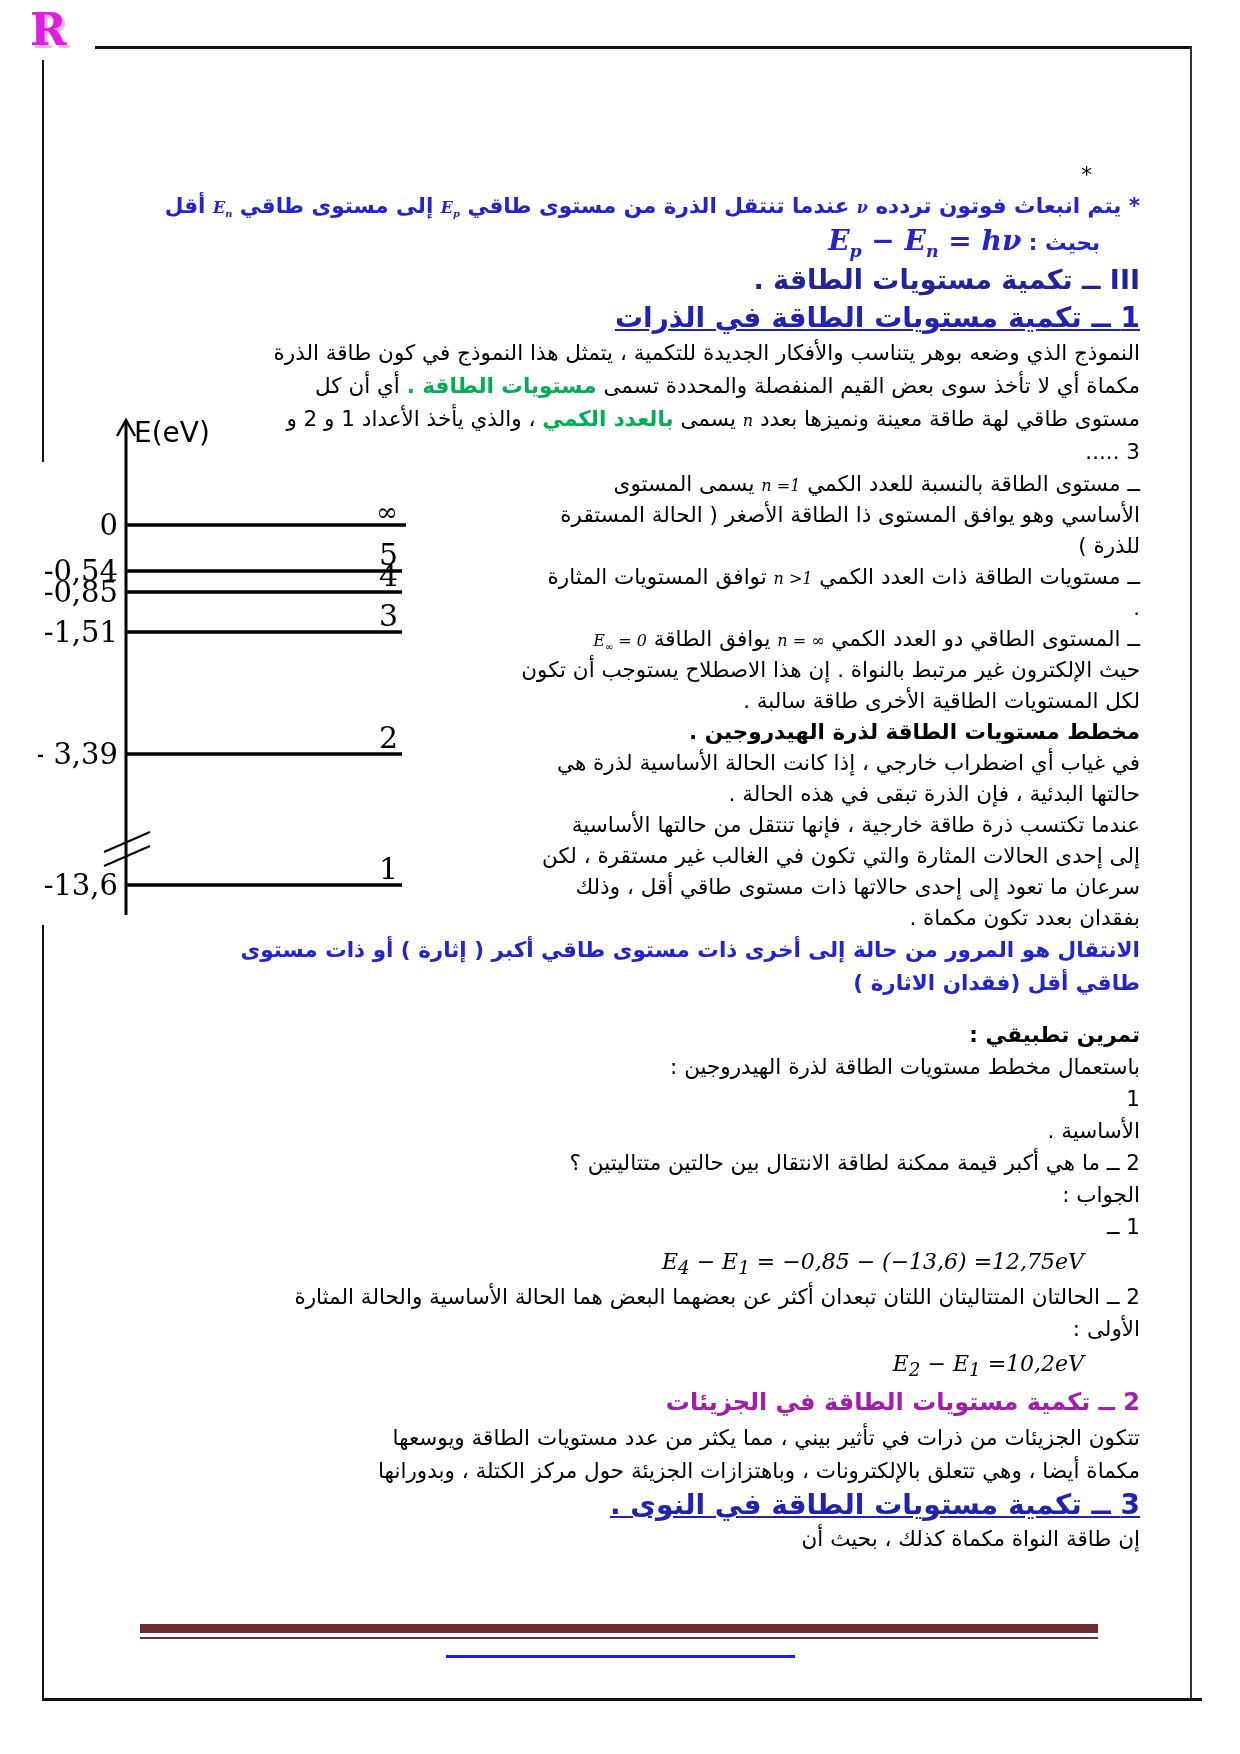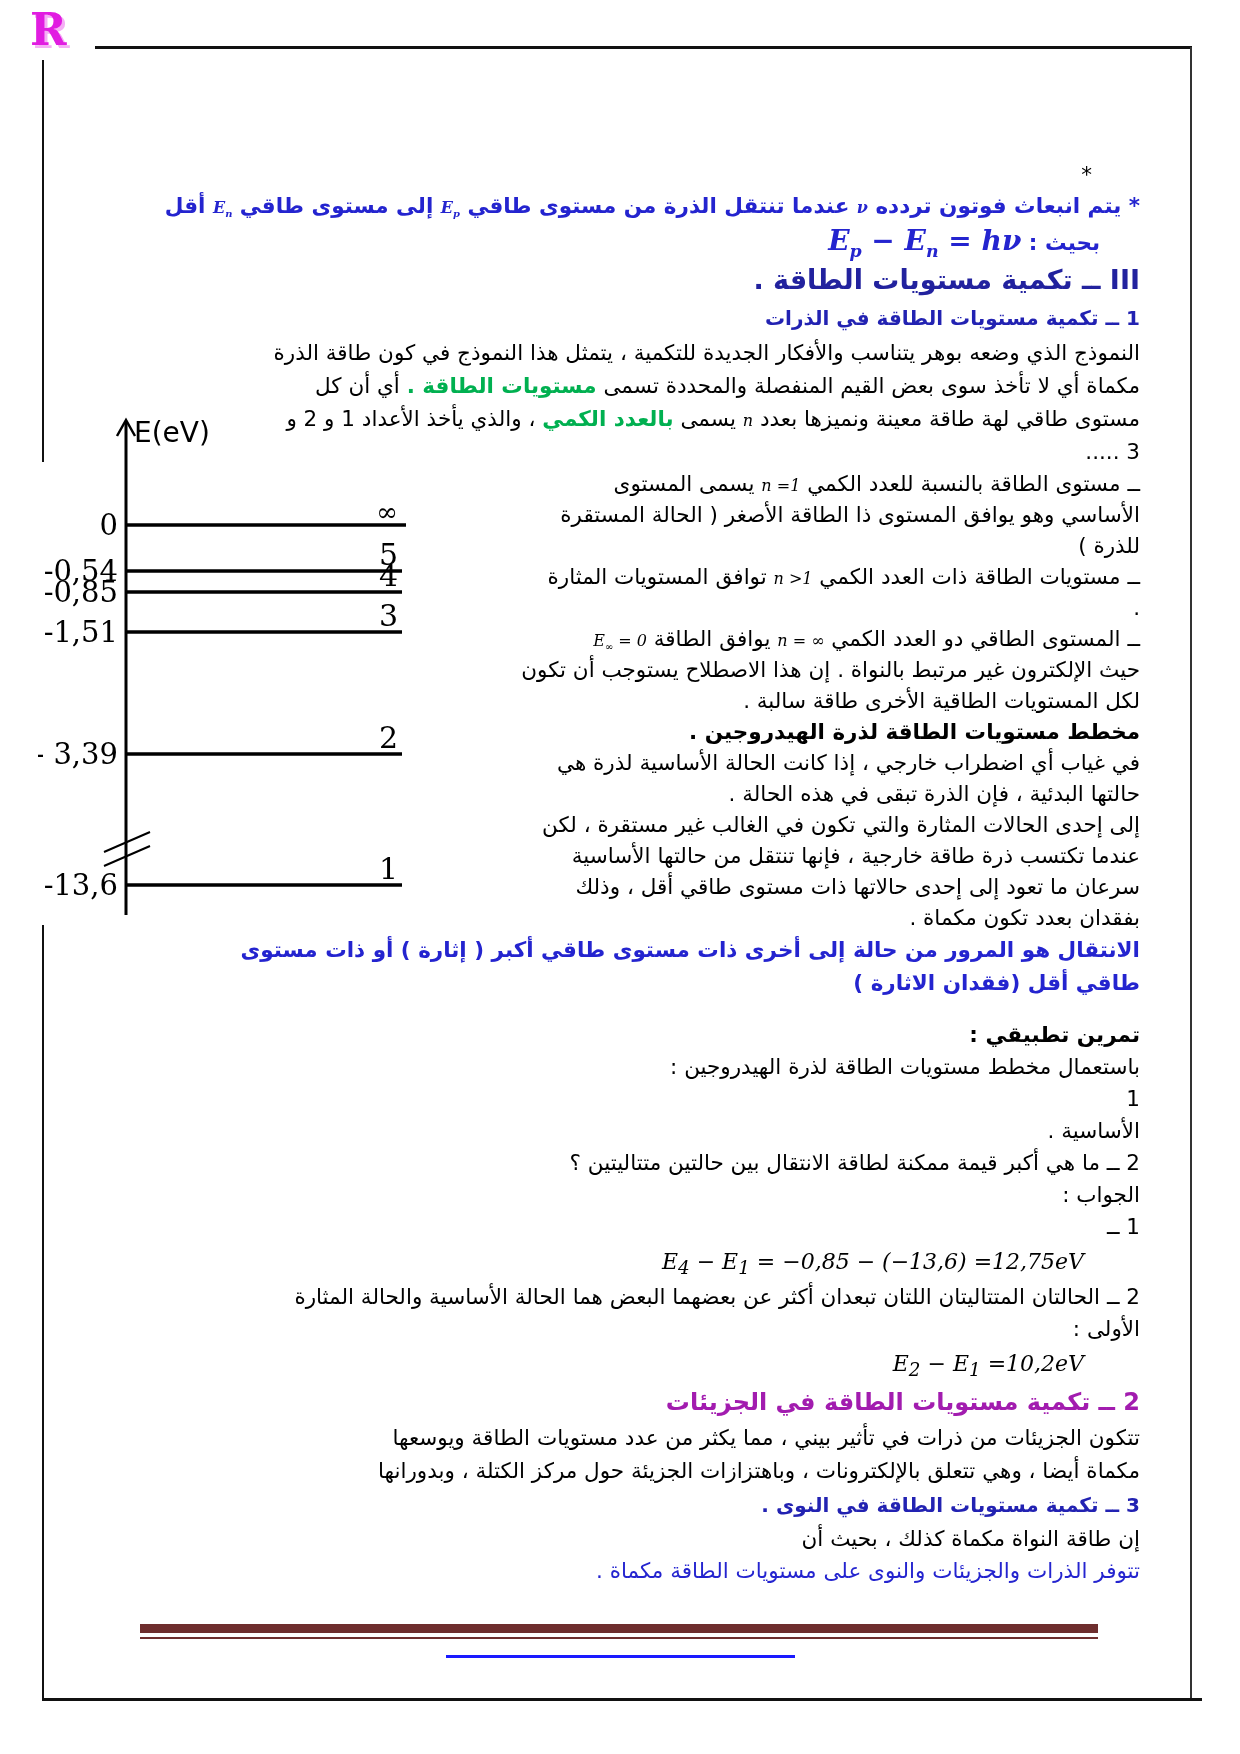--- a/index.html
+++ b/index.html
@@ -17,21 +17,21 @@
            font-size:21.5px;line-height:32px;}
   .line{height:33px;line-height:33px;white-space:nowrap;}
   .h30{height:30px;line-height:30px;}
   .h32{height:32px;line-height:32px;}
   .h38{height:38px;line-height:38px;}
   .blue{color:#2424cf;font-weight:bold;}
   .bluetxt{color:#2424cf;}
   .green{color:#00b050;font-weight:bold;}
   .bold{font-weight:bold;}
   .navy-h{color:#22229e;font-weight:bold;font-size:27px;height:40px;line-height:40px;}
-  .blue-h{color:#2222b2;font-weight:bold;font-size:20px;height:36px;line-height:36px;}
+  .blue-h{color:#2222b2;font-weight:bold;font-size:28px;height:36px;line-height:36px;text-decoration:underline;}
   .blue-h2{color:#a21caf;font-weight:bold;font-size:24px;height:38px;line-height:38px;}
   .math{font-family:"DejaVu Serif",serif;font-style:italic;direction:ltr;unicode-bidi:isolate;font-size:16px;}
   .math sub{font-size:0.62em;}
   .eqline{height:38px;line-height:38px;direction:ltr;padding-right:56px;
           font-family:"DejaVu Serif",serif;font-style:italic;font-size:22px;white-space:nowrap;}
   .ind-star{padding-right:48px;}
   .ind-eq{padding-right:40px;}
   .col{padding-left:295px;}
   .col .line{height:31px;line-height:31px;}
   .mt20{margin-top:20px;}
@@ -109,22 +109,22 @@
       <div class="line">الأساسي وهو يوافق المستوى ذا الطاقة الأصغر ( الحالة المستقرة</div>
       <div class="line">للذرة )</div>
       <div class="line"><span>ــ مستويات الطاقة ذات العدد الكمي </span><span class="math">n &gt;1</span><span> توافق المستويات المثارة</span></div>
       <div class="line">.</div>
       <div class="line"><span>ــ المستوى الطاقي دو العدد الكمي </span><span class="math">n = ∞</span><span> يوافق الطاقة </span><span class="math">E<sub>∞</sub> = 0</span></div>
       <div class="line">حيث الإلكترون غير مرتبط بالنواة . إن هذا الاصطلاح يستوجب أن تكون</div>
       <div class="line">لكل المستويات الطاقية الأخرى طاقة سالبة .</div>
       <div class="line bold">مخطط مستويات الطاقة لذرة الهيدروجين .</div>
       <div class="line">في غياب أي اضطراب خارجي ، إذا كانت الحالة الأساسية لذرة هي</div>
       <div class="line">حالتها البدئية ، فإن الذرة تبقى في هذه الحالة .</div>
+      <div class="line">عندما تكتسب ذرة طاقة خارجية ، فإنها تنتقل من حالتها الأساسية</div>
       <div class="line">إلى إحدى الحالات المثارة والتي تكون في الغالب غير مستقرة ، لكن</div>
-      <div class="line">عندما تكتسب ذرة طاقة خارجية ، فإنها تنتقل من حالتها الأساسية</div>
       <div class="line">سرعان ما تعود إلى إحدى حالاتها ذات مستوى طاقي أقل ، وذلك</div>
       <div class="line">بفقدان بعدد تكون مكماة .</div>
     </div>
 
     <div class="line blue">الانتقال هو المرور من حالة إلى أخرى ذات مستوى طاقي أكبر ( إثارة ) أو ذات مستوى</div>
     <div class="line blue">طاقي أقل (فقدان الاثارة )</div>
 
     <div class="line h32 bold mt20">تمرين تطبيقي :</div>
     <div class="line h32">باستعمال مخطط مستويات الطاقة لذرة الهيدروجين :</div>
     <div class="line h32">1</div>
@@ -136,21 +136,20 @@
     <div class="line h32">2 ــ الحالتان المتتاليتان اللتان تبعدان أكثر عن بعضهما البعض هما الحالة الأساسية والحالة المثارة</div>
     <div class="line h32">الأولى :</div>
     <div class="eqline">E<sub>2</sub> − E<sub>1</sub> =10,2eV</div>
 
     <div class="line blue-h2">2 ــ تكمية مستويات الطاقة في الجزيئات</div>
     <div class="line">تتكون الجزيئات من ذرات في تأثير بيني ، مما يكثر من عدد مستويات الطاقة ويوسعها</div>
     <div class="line">مكماة أيضا ، وهي تتعلق بالإلكترونات ، وباهتزازات الجزيئة حول مركز الكتلة ، وبدورانها</div>
 
     <div class="line blue-h">3 ــ تكمية مستويات الطاقة في النوى .</div>
     <div class="line h32">إن طاقة النواة مكماة كذلك ، بحيث أن</div>
-    <div class="line h32 bluetxt">تتوفر الذرات والجزيئات والنوى على مستويات الطاقة مكماة .</div>
 
   </div>
 
   <div class="maroon-bar"></div>
   <div class="maroon-thin"></div>
   <div class="blue-rule"></div>
 
 </div>
 
 </body></html>

